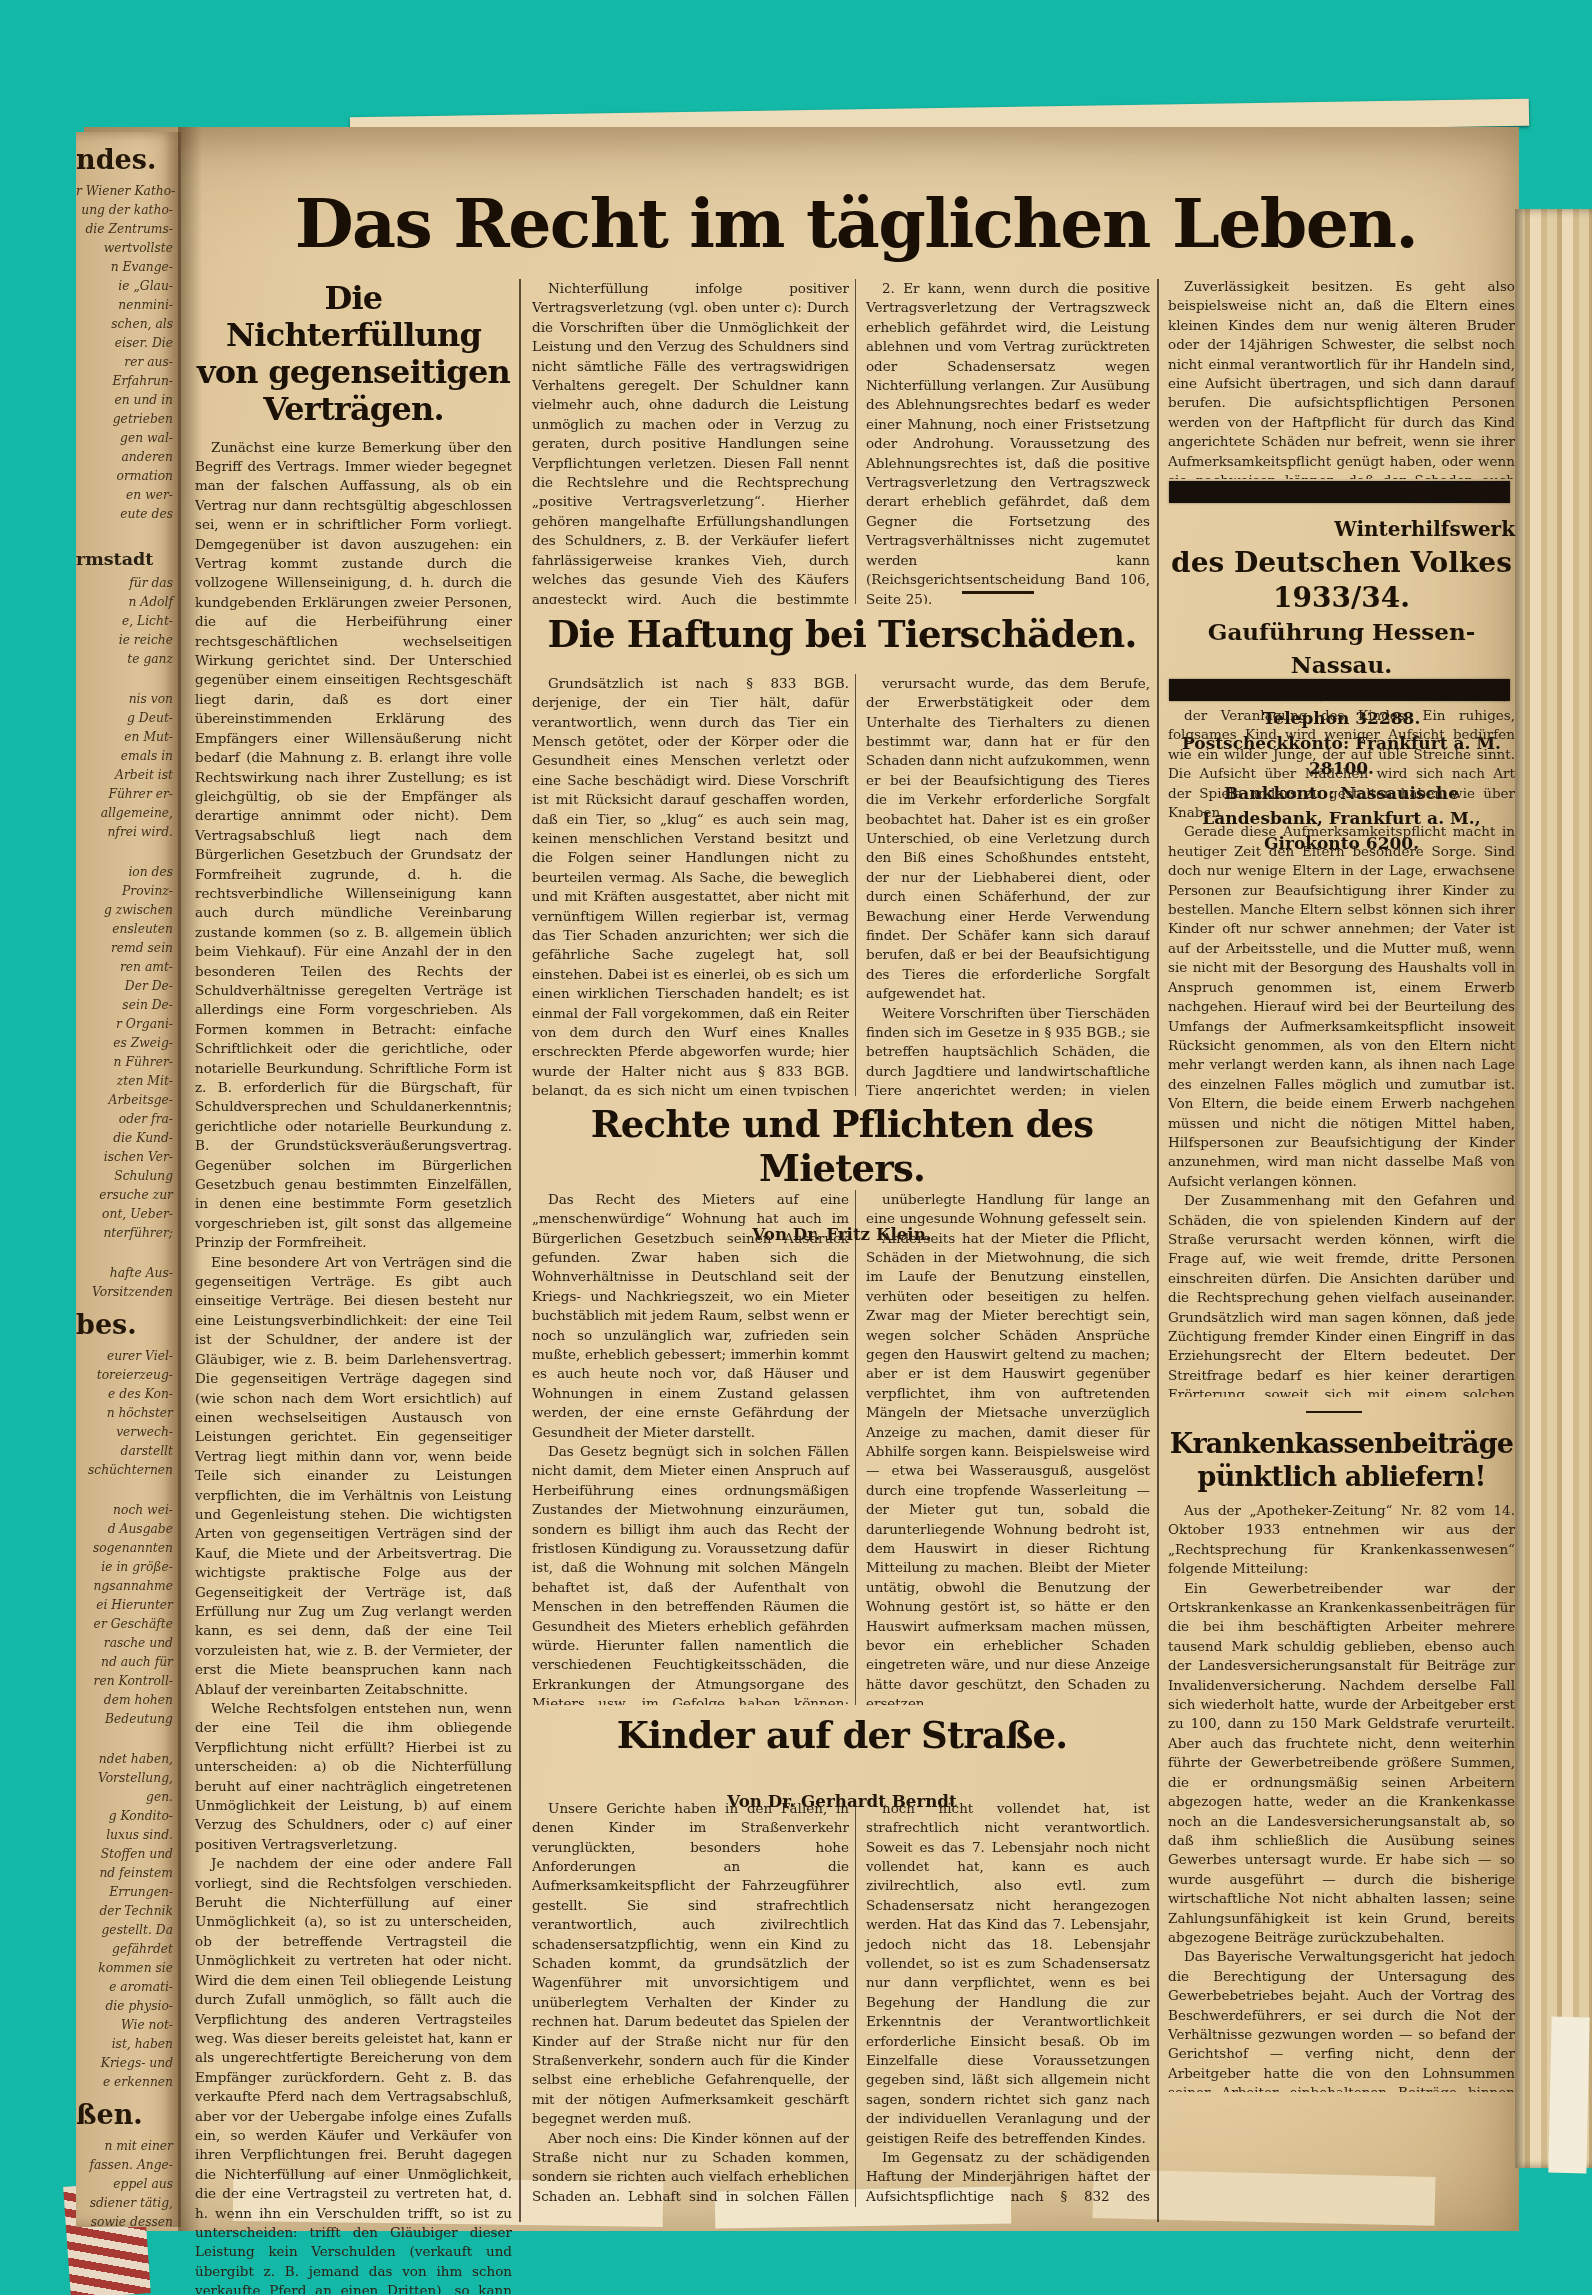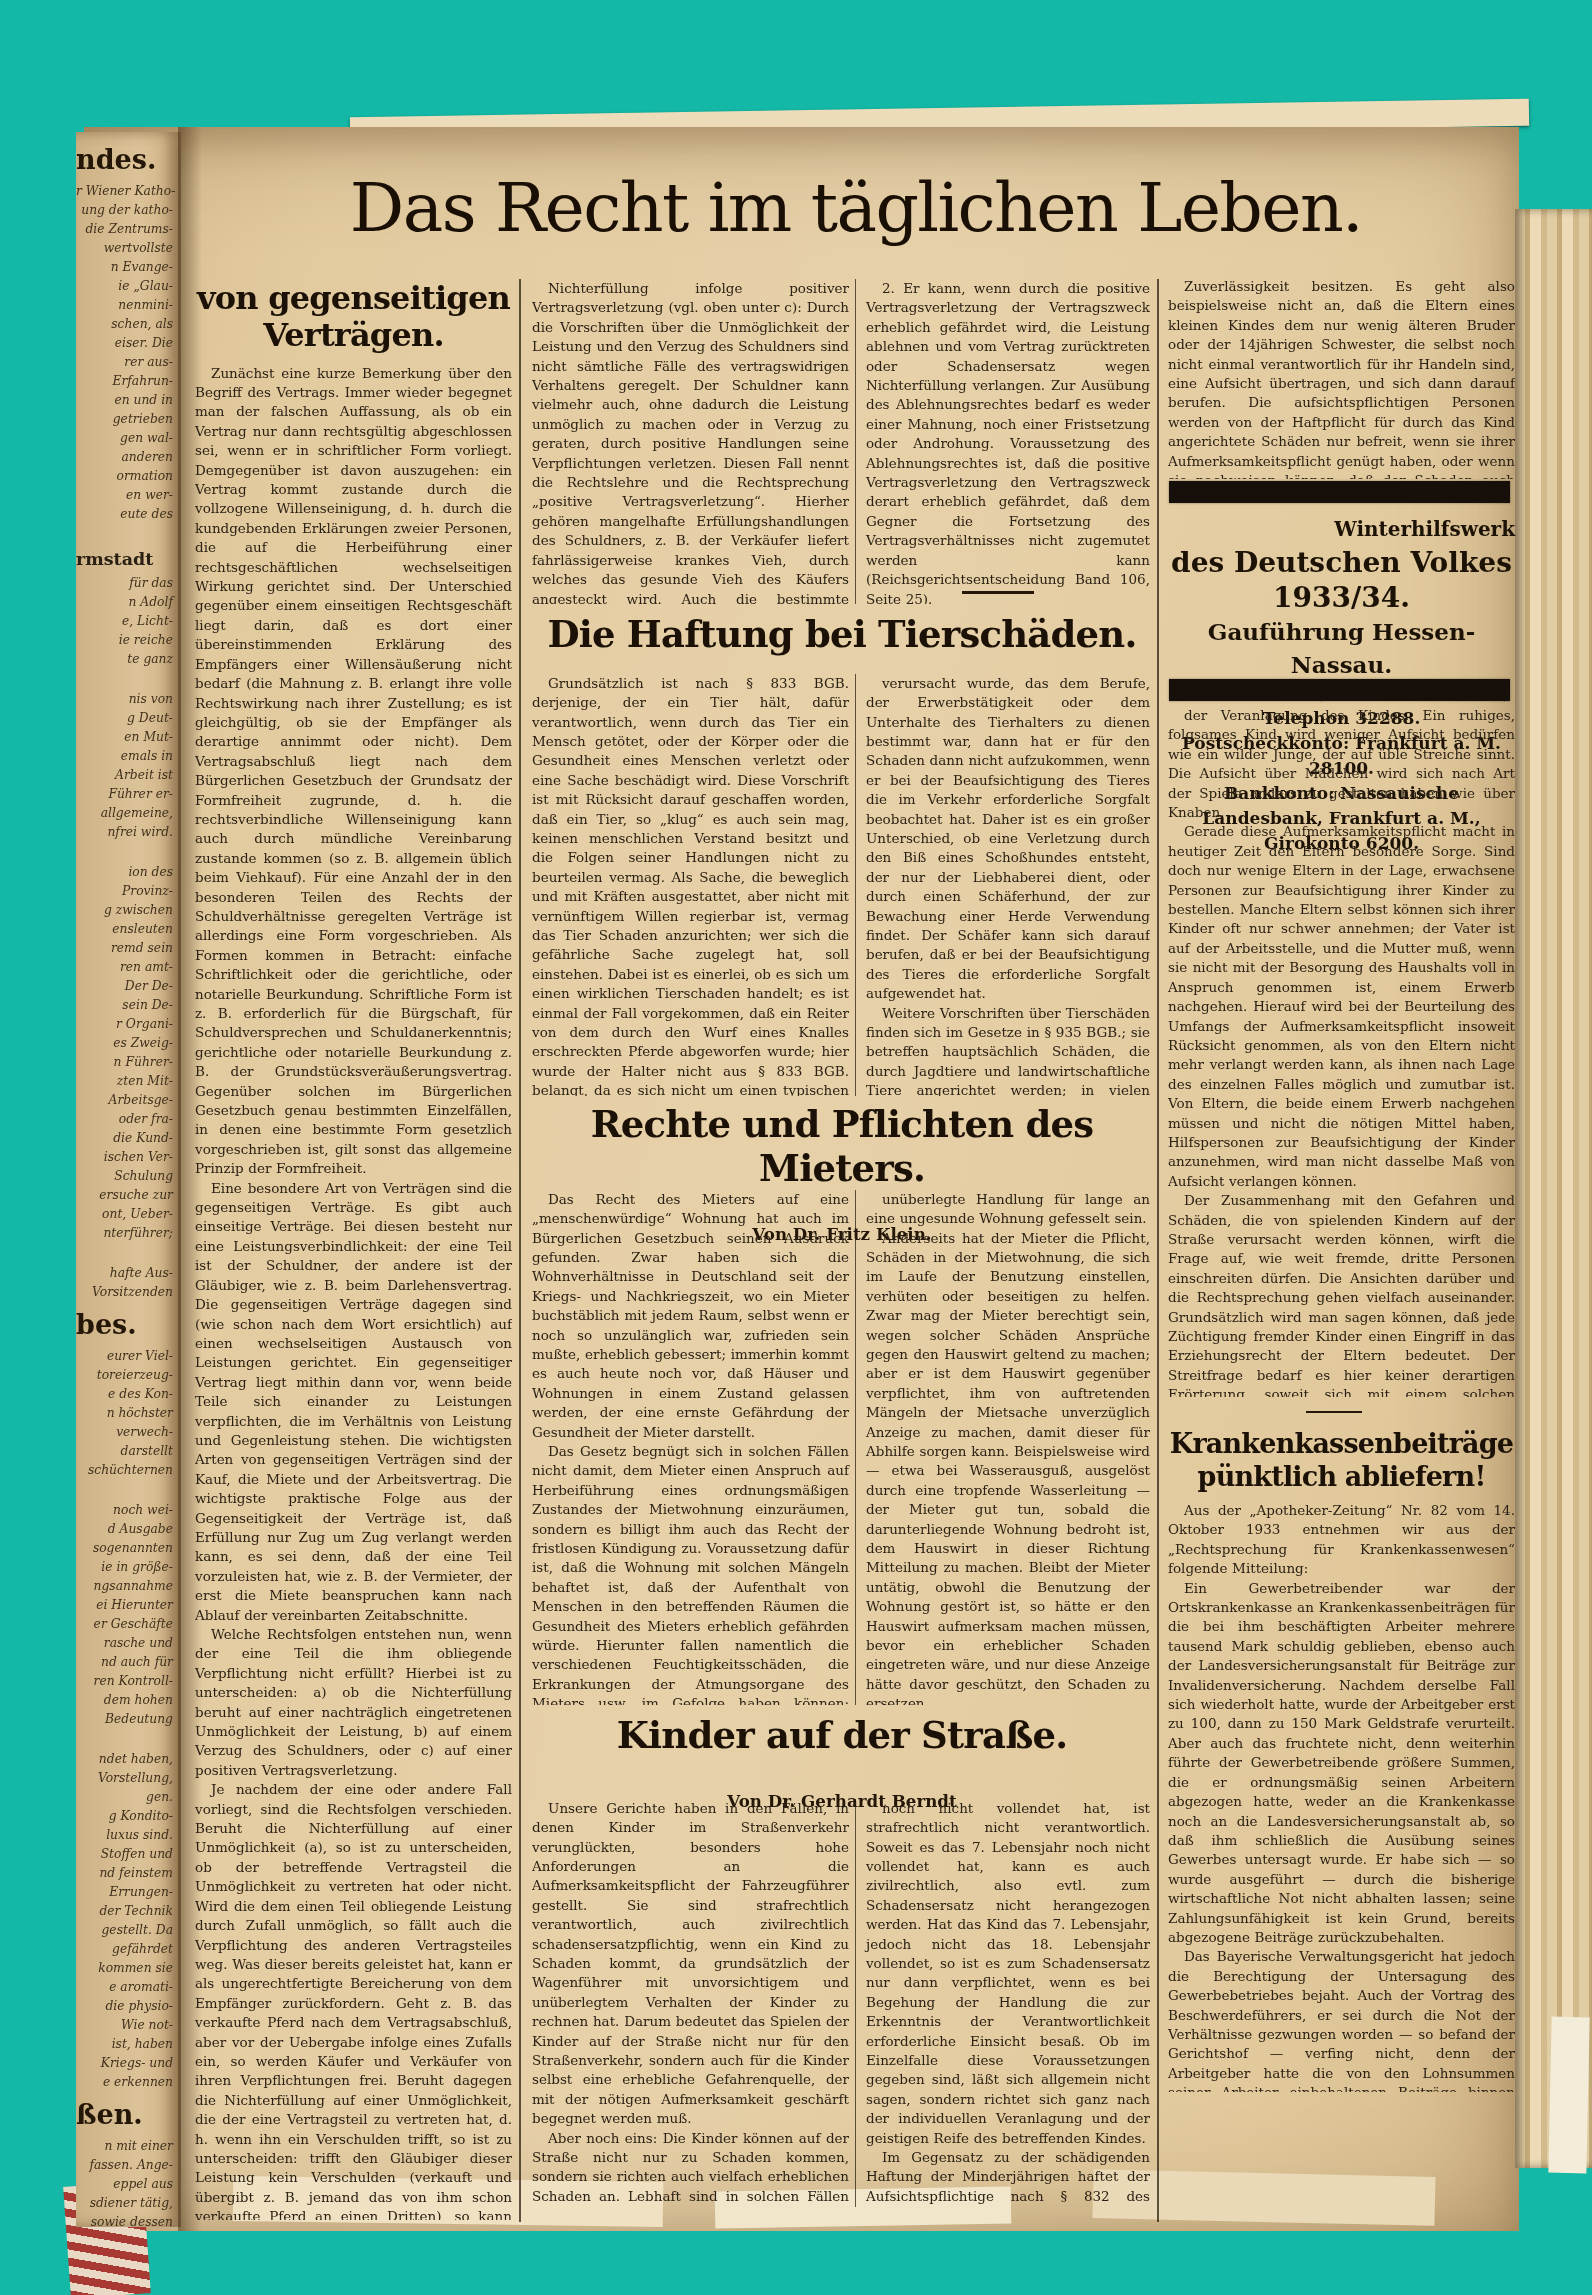--- a/index.html
+++ b/index.html
@@ -25,22 +25,22 @@
   .tear3{position:absolute;left:1093px;top:2173px;width:342px;height:49px;background:#e9d9b6;transform:rotate(1.3deg);}
   .fabric{position:absolute;left:67px;top:2184px;width:80px;height:112px;transform:rotate(-4deg);
           background:repeating-linear-gradient(14deg,#a83a33 0 8px,#e9d8c4 8px 16px);}
   
   .left-sliver .frag{font-size:12.3px;line-height:19px;text-align:right;padding-right:8px;white-space:nowrap;
                      color:#40301c;font-style:italic;}
   .left-sliver .fh{font-size:27px;line-height:45px;font-weight:bold;font-style:normal;color:#241708;}
   .left-sliver .fm{font-size:17.5px;line-height:29px;font-weight:bold;font-style:normal;}
   .left-sliver .gap{height:21px;}
   
-  .headline{position:absolute;left:199px;top:168px;width:1314px;text-align:center;
-            font-size:68px;font-weight:normal;letter-spacing:-1.6px;color:#190f05;}
+  .headline{position:absolute;left:199px;top:183px;width:1314px;text-align:center;
+            font-size:68px;font-weight:bold;letter-spacing:-1.6px;color:#190f05;}
   .colrule{position:absolute;top:279px;width:1.6px;height:1943px;background:rgba(38,26,12,.72);}
   .atitle{font-weight:bold;color:#1b1106;text-align:center;letter-spacing:-0.8px;}
   .byline{font-weight:bold;text-align:center;font-size:16.7px;color:#241708;margin-top:34px;}
   .body p{margin:0;font-size:13.5px;line-height:19.4px;text-align:justify;text-indent:16px;
           word-spacing:0.4px;color:#2b2114;}
   .body{overflow:hidden;}
   .twocol{display:flex;}
   .twocol .half{overflow:hidden;}
   .twocol .half.l{border-right:1.6px solid rgba(38,26,12,.72);}
   .rule{height:2.4px;background:#241708;margin:0 auto;}
@@ -177,20 +177,21 @@
   </div>
   <div class="gutter"></div>
 
   <div class="headline">Das Recht im täglichen Leben.</div>
 
   <div class="colrule" style="left:519px;"></div>
   <div class="colrule" style="left:1157px;"></div>
 
   <div style="position:absolute;left:195px;top:280px;width:317px;">
     <div class="atitle" style="font-size:32px;line-height:37px;">
+      <div>Die Nichterfüllung</div>
       <div>von gegenseitigen Verträgen.</div>
     </div>
     <div class="body" style="height:1856px;margin-top:9.6px;">
         <p>Zunächst eine kurze Bemerkung über den Begriff des Vertrags. Immer wieder begegnet man der falschen Auffassung, als ob ein Vertrag nur dann rechtsgültig abgeschlossen sei, wenn er in schriftlicher Form vorliegt. Demgegenüber ist davon auszugehen: ein Vertrag kommt zustande durch die vollzogene Willenseinigung, d. h. durch die kundgebenden Erklärungen zweier Personen, die auf die Herbeiführung einer rechtsgeschäftlichen wechselseitigen Wirkung gerichtet sind. Der Unterschied gegenüber einem einseitigen Rechtsgeschäft liegt darin, daß es dort einer übereinstimmenden Erklärung des Empfängers einer Willensäußerung nicht bedarf (die Mahnung z. B. erlangt ihre volle Rechtswirkung nach ihrer Zustellung; es ist gleichgültig, ob sie der Empfänger als derartige annimmt oder nicht). Dem Vertragsabschluß liegt nach dem Bürgerlichen Gesetzbuch der Grundsatz der Formfreiheit zugrunde, d. h. die rechtsverbindliche Willenseinigung kann auch durch mündliche Vereinbarung zustande kommen (so z. B. allgemein üblich beim Viehkauf). Für eine Anzahl der in den besonderen Teilen des Rechts der Schuldverhältnisse geregelten Verträge ist allerdings eine Form vorgeschrieben. Als Formen kommen in Betracht: einfache Schriftlichkeit oder die gerichtliche, oder notarielle Beurkundung. Schriftliche Form ist z. B. erforderlich für die Bürgschaft, für Schuldversprechen und Schuldanerkenntnis; gerichtliche oder notarielle Beurkundung z. B. der Grundstücksveräußerungsvertrag. Gegenüber solchen im Bürgerlichen Gesetzbuch genau bestimmten Einzelfällen, in denen eine bestimmte Form gesetzlich vorgeschrieben ist, gilt sonst das allgemeine Prinzip der Formfreiheit.</p>
         <p>Eine besondere Art von Verträgen sind die gegenseitigen Verträge. Es gibt auch einseitige Verträge. Bei diesen besteht nur eine Leistungsverbindlichkeit: der eine Teil ist der Schuldner, der andere ist der Gläubiger, wie z. B. beim Darlehensvertrag. Die gegenseitigen Verträge dagegen sind (wie schon nach dem Wort ersichtlich) auf einen wechselseitigen Austausch von Leistungen gerichtet. Ein gegenseitiger Vertrag liegt mithin dann vor, wenn beide Teile sich einander zu Leistungen verpflichten, die im Verhältnis von Leistung und Gegenleistung stehen. Die wichtigsten Arten von gegenseitigen Verträgen sind der Kauf, die Miete und der Arbeitsvertrag. Die wichtigste praktische Folge aus der Gegenseitigkeit der Verträge ist, daß Erfüllung nur Zug um Zug verlangt werden kann, es sei denn, daß der eine Teil vorzuleisten hat, wie z. B. der Vermieter, der erst die Miete beanspruchen kann nach Ablauf der vereinbarten Zeitabschnitte.</p>
         <p>Welche Rechtsfolgen entstehen nun, wenn der eine Teil die ihm obliegende Verpflichtung nicht erfüllt? Hierbei ist zu unterscheiden: a) ob die Nichterfüllung beruht auf einer nachträglich eingetretenen Unmöglichkeit der Leistung, b) auf einem Verzug des Schuldners, oder c) auf einer positiven Vertragsverletzung.</p>
         <p>Je nachdem der eine oder andere Fall vorliegt, sind die Rechtsfolgen verschieden. Beruht die Nichterfüllung auf einer Unmöglichkeit (a), so ist zu unterscheiden, ob der betreffende Vertragsteil die Unmöglichkeit zu vertreten hat oder nicht. Wird die dem einen Teil obliegende Leistung durch Zufall unmöglich, so fällt auch die Verpflichtung des anderen Vertragsteiles weg. Was dieser bereits geleistet hat, kann er als ungerechtfertigte Bereicherung von dem Empfänger zurückfordern. Geht z. B. das verkaufte Pferd nach dem Vertragsabschluß, aber vor der Uebergabe infolge eines Zufalls ein, so werden Käufer und Verkäufer von ihren Verpflichtungen frei. Beruht dagegen die Nichterfüllung auf einer Unmöglichkeit, die der eine Vertragsteil zu vertreten hat, d. h. wenn ihn ein Verschulden trifft, so ist zu unterscheiden: trifft den Gläubiger dieser Leistung kein Verschulden (verkauft und übergibt z. B. jemand das von ihm schon verkaufte Pferd an einen Dritten), so kann der Gläubiger von dem Schuldner Schadensersatz wegen Nichterfüllung verlangen oder von dem Vertrag zurücktreten. Der Schuldner wird von der Lieferung frei, er behält aber seinen Anspruch auf die Gegenleistung, d. h. auf das Kaufgeld. Hat dagegen der Schuldner die Unmöglichkeit seiner geschuldeten Leistung zu vertreten, so kann der andere Teil — um bei dem möglichen Beispiel des Kaufes zu bleiben — der Käufer: entweder von dem Vertrag zurücktreten, er ist damit der beiderseitigen Verpflichtungen ledig, wie wenn der Vertrag nicht geschlossen worden wäre, — oder er kann Schadensersatz wegen Nichterfüllung verlangen. Bei gegenseitigen Verträgen mit teilweiser Unmöglichkeit darf er diese beiden Rechte mit Wirkung für den ganzen Vertragsinhalt ausüben, wenn die teilweise Erfüllung für ihn kein Interesse mehr hat. Der Gläubiger kann ferner auch die Rechte aus § 323 des Bürgerlichen Gesetzbuches geltend machen, d. h. er kann die noch mögliche Leistung ablehnen und eine bewirkte Leistung zurückfordern, oder die Herausgabe des Ersatzes fordern, den der Schuldner etwa von einem Dritten erlangt hat, in welchem er zur (verminderten) Gegenleistung verpflichtet ist. Bei teilweiser Unmöglichkeit kann er den noch möglichen Teil und die Herausgabe des Ersatzes verlangen, zu einer entsprechend (verminderten) Gegenleistung verpflichtet.</p>
       </div>
   </div>
 

